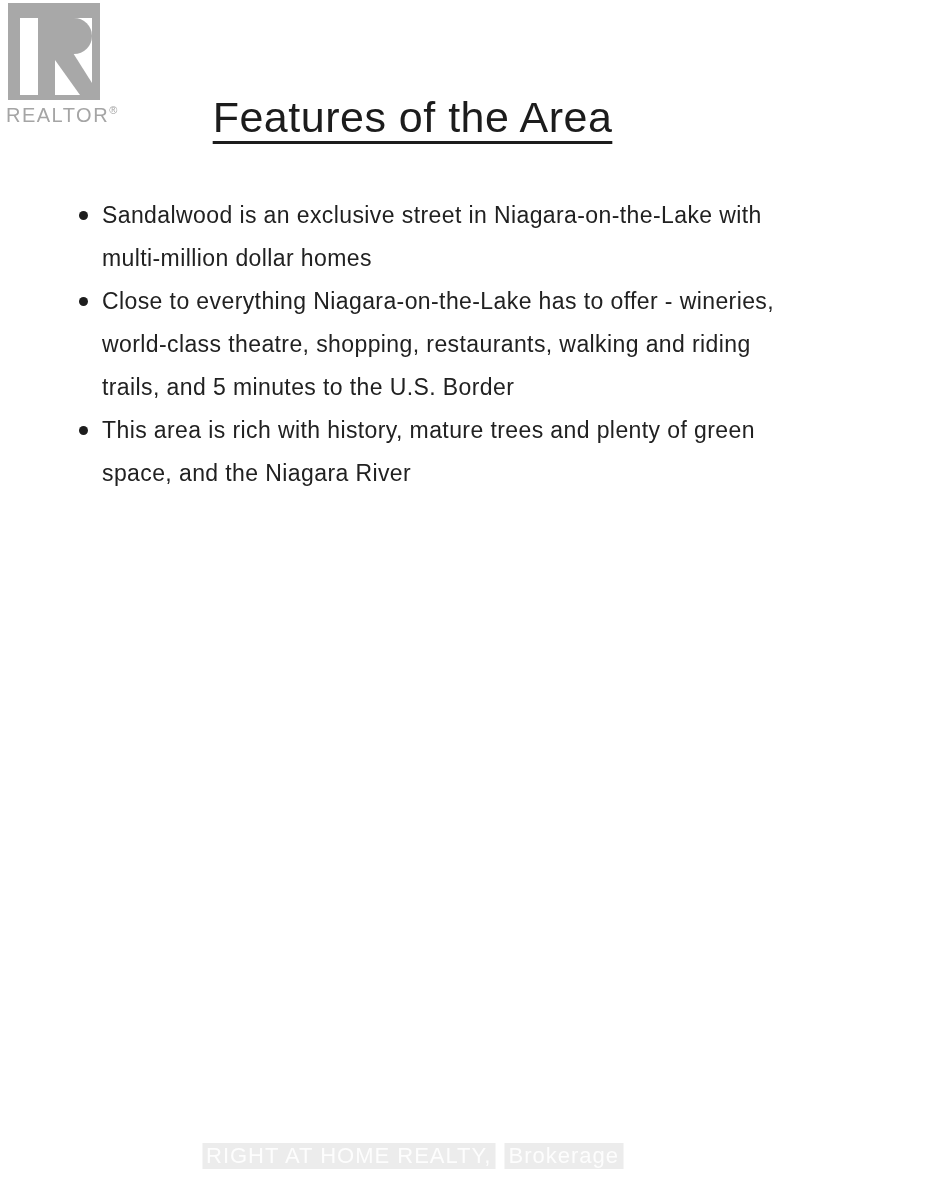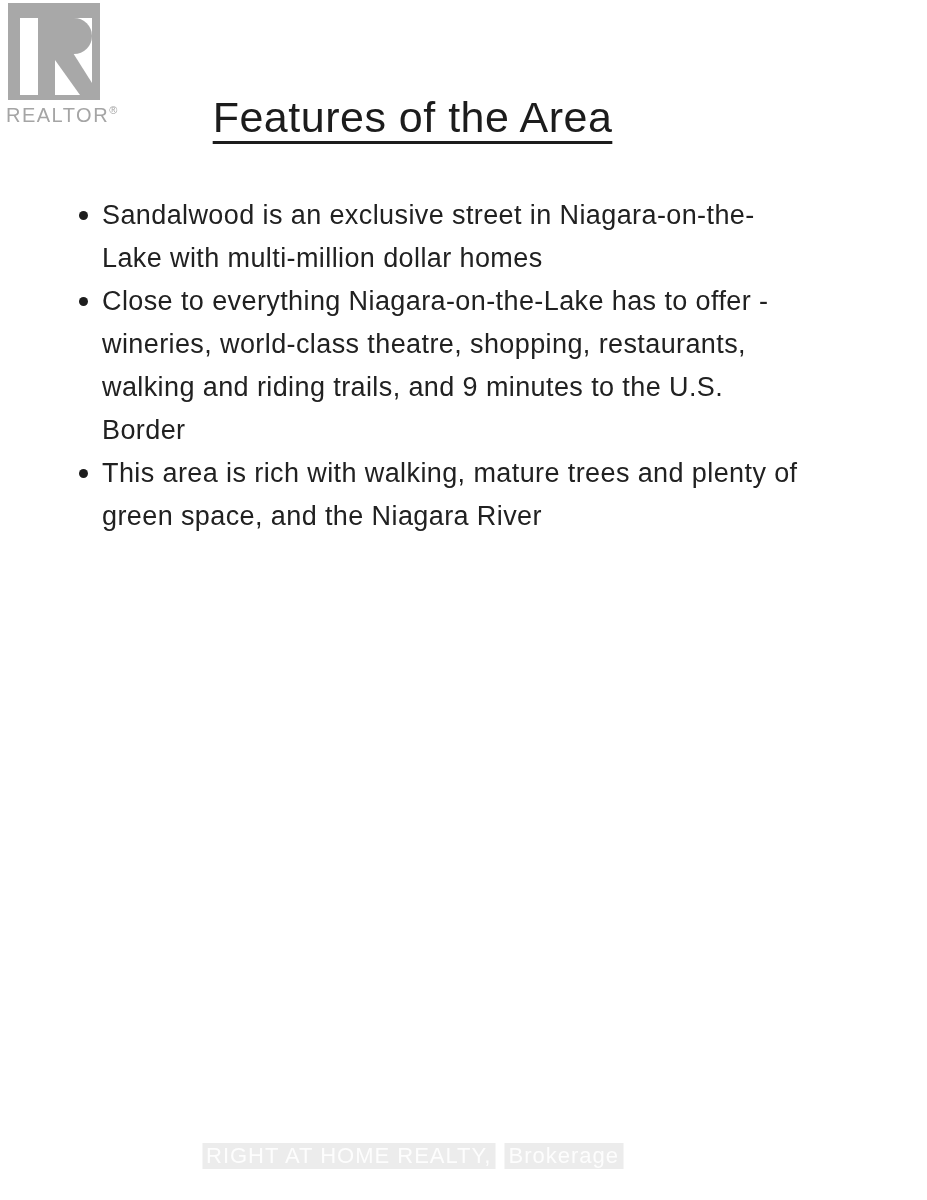--- a/index.html
+++ b/index.html
@@ -63,21 +63,21 @@
   .features {
     position: absolute;
     left: 79px;
     top: 194px;
     width: 730px;
     list-style: none;
   }
   .features li {
     display: flex;
     gap: 14px;
-    font-size: 27px;
+    font-size: 23px;
     line-height: 43px;
     letter-spacing: 0.4px;
     color: #212121;
     font-weight: 400;
   }
   .features .dot {
     flex: none;
     width: 9px;
     height: 9px;
     margin-top: 17px;
@@ -130,25 +130,25 @@
 
   <h1 class="title"><span class="underlined">Features of the Area</span></h1>
 
   <ul class="features">
     <li>
       <span class="dot"></span>
       <span class="li-text">Sandalwood is an exclusive street in Niagara-on-the-Lake with multi-million dollar homes</span>
     </li>
     <li>
       <span class="dot"></span>
-      <span class="li-text">Close to everything Niagara-on-the-Lake has to offer - wineries, world-class theatre, shopping, restaurants, walking and riding trails, and 9 minutes to the U.S. Border</span>
+      <span class="li-text">Close to everything Niagara-on-the-Lake has to offer - wineries, world-class theatre, shopping, restaurants, walking and riding trails, and 5 minutes to the U.S. Border</span>
     </li>
     <li>
       <span class="dot"></span>
-      <span class="li-text">This area is rich with walking, mature trees and plenty of green space, and the Niagara River</span>
+      <span class="li-text">This area is rich with history, mature trees and plenty of green space, and the Niagara River</span>
     </li>
   </ul>
 
   <div class="watermark">
     <span>RIGHT AT HOME REALTY,</span>
     <span>Brokerage</span>
   </div>
 
 </div>
 

